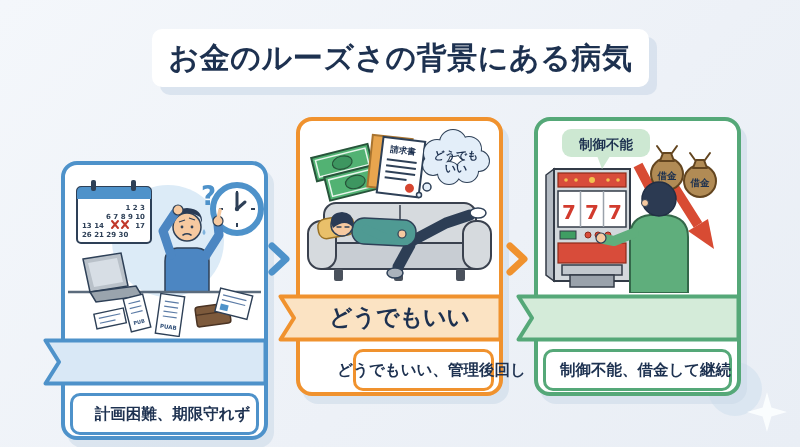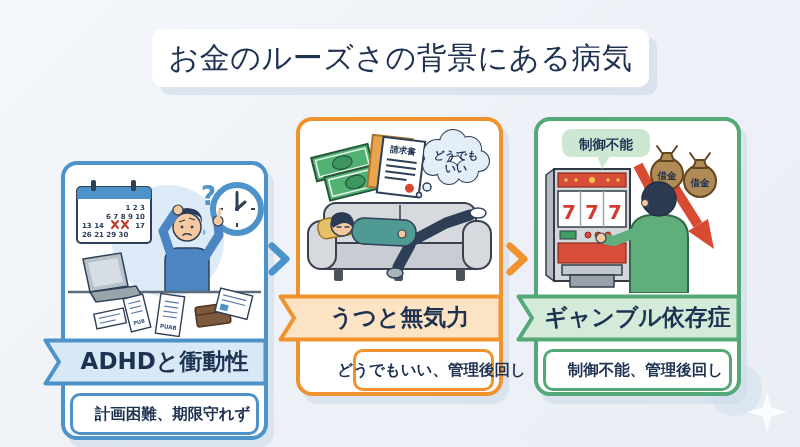--- a/index.html
+++ b/index.html
@@ -7,21 +7,21 @@
     width:800px;height:447px;position:relative;overflow:hidden;
     background:linear-gradient(135deg,#f4f7fb 0%,#edf1f7 60%,#e9eef5 100%);
     font-family:"DejaVu Sans",sans-serif;color:#1d3150;
   }
   svg{font-family:"DejaVu Sans",sans-serif;}
   .title-card{
     position:absolute;left:152px;top:29px;width:497px;height:58px;background:#fff;
     border-radius:10px;box-shadow:8px 8px 0 rgba(203,216,231,.6);
     display:flex;align-items:center;justify-content:center;
   }
-  .title-text{font-size:30px;font-weight:normal;letter-spacing:.5px;color:#1d3150;white-space:nowrap;text-align:center;}
+  .title-text{font-size:30px;font-weight:bold;letter-spacing:.5px;color:#1d3150;white-space:nowrap;text-align:center;}
   .panel{
     position:absolute;top:117px;width:207px;height:279px;background:#fff;
     border:4px solid;border-radius:16px;box-shadow:6px 8px 0 rgba(203,216,231,.55);
     box-sizing:border-box;
   }
   .panel.p1{left:61px;border-color:#4e92ca;margin-top:44px;}
   .panel.p2{left:296px;border-color:#f0922e;}
   .panel.p3{left:534px;border-color:#55a878;}
   .illus{position:absolute;left:0;top:0;width:199px;height:172px;}
   .ribbon{position:absolute;left:-22px;top:173px;width:225px;height:48px;}
@@ -142,21 +142,20 @@
         <line x1="156" y1="133" x2="180" y2="133" stroke="#5b7ba6" stroke-width="1.2"></line>
         <line x1="156" y1="138" x2="180" y2="138" stroke="#5b7ba6" stroke-width="1.2"></line>
         <rect x="156" y="142" width="8" height="6" fill="#4e92ca"></rect>
       </g>
     </g>
   </svg>
   <div class="ribbon">
     <svg width="225" height="48" viewBox="0 0 225 48">
       <path d="M2.5,2.5 L222.5,2.5 L222.5,45.5 L2.5,45.5 L16,24 Z" fill="#d9e8f6" stroke="#4e92ca" stroke-width="4" stroke-linejoin="round"></path>
     </svg>
-    <div class="ribbon-label">ADHDと衝動性</div>
   </div>
   <div class="caption">計画困難、期限守れず</div>
 </div>
 
 <svg class="chev c1" viewBox="0 0 26 36">
   <polyline points="5,5 19,18 5,31" fill="none" stroke="#4e92ca" stroke-width="7" stroke-linecap="round" stroke-linejoin="round"></polyline>
 </svg>
 
 <div class="panel p2">
   <svg class="illus" viewBox="0 0 199 172">
@@ -228,21 +227,21 @@
       <circle cx="42" cy="104" r="11" fill="#f6c9a0" stroke="#2e4057" stroke-width="1.5"></circle>
       <path d="M31,102 Q30,92 42,91 Q53,92 53,101 L53,107 Q46,97 33,107 Z" fill="#2a3b55"></path>
       <line x1="37" y1="106" x2="41" y2="106" stroke="#2e4057" stroke-width="1.3" stroke-linecap="round"></line>
       <line x1="45" y1="106" x2="49" y2="106" stroke="#2e4057" stroke-width="1.3" stroke-linecap="round"></line>
     </g>
   </svg>
   <div class="ribbon">
     <svg width="225" height="48" viewBox="0 0 225 48">
       <path d="M2.5,2.5 L222.5,2.5 L222.5,45.5 L2.5,45.5 L16,24 Z" fill="#fbe3c3" stroke="#f0922e" stroke-width="4" stroke-linejoin="round"></path>
     </svg>
-    <div class="ribbon-label">うつと無気力</div>
+    <div class="ribbon-label">どうでもいい</div>
   </div>
   <div class="caption">どうでもいい、管理後回し</div>
 </div>
 
 <svg class="chev c2" viewBox="0 0 26 36">
   <polyline points="5,5 19,18 5,31" fill="none" stroke="#f0922e" stroke-width="7" stroke-linecap="round" stroke-linejoin="round"></polyline>
 </svg>
 
 <div class="panel p3">
   <svg class="illus" viewBox="0 0 199 172">
@@ -299,16 +298,15 @@
     <g>
       <polygon points="58,32 74,32 64,48" fill="#cde8d2"></polygon>
       <rect x="24" y="8" width="88" height="28" rx="9" fill="#cde8d2"></rect>
       <text x="68" y="28" font-size="13.5" font-weight="bold" fill="#1d3150" text-anchor="middle">制御不能</text>
     </g>
   </svg>
   <div class="ribbon">
     <svg width="225" height="48" viewBox="0 0 225 48">
       <path d="M2.5,2.5 L222.5,2.5 L222.5,45.5 L2.5,45.5 L16,24 Z" fill="#d4ebd9" stroke="#55a878" stroke-width="4" stroke-linejoin="round"></path>
     </svg>
-    <div class="ribbon-label">ギャンブル依存症</div>
   </div>
-  <div class="caption">制御不能、管理後回し</div>
+  <div class="caption">制御不能、借金して継続</div>
 </div>
 
 </body></html>

